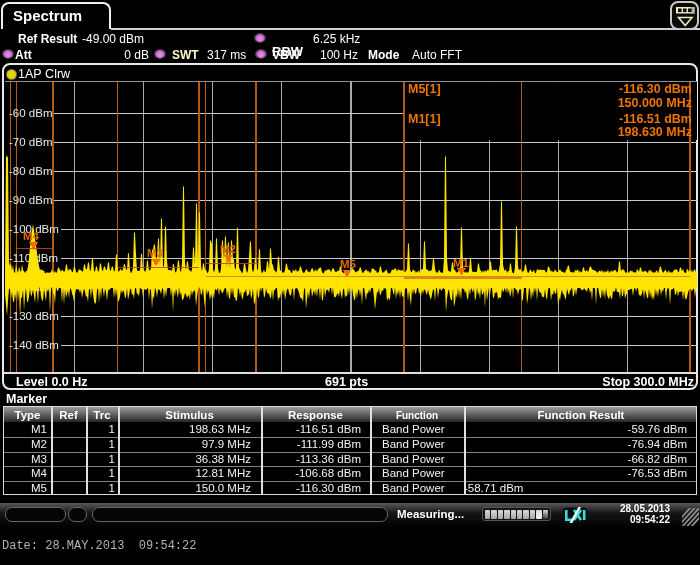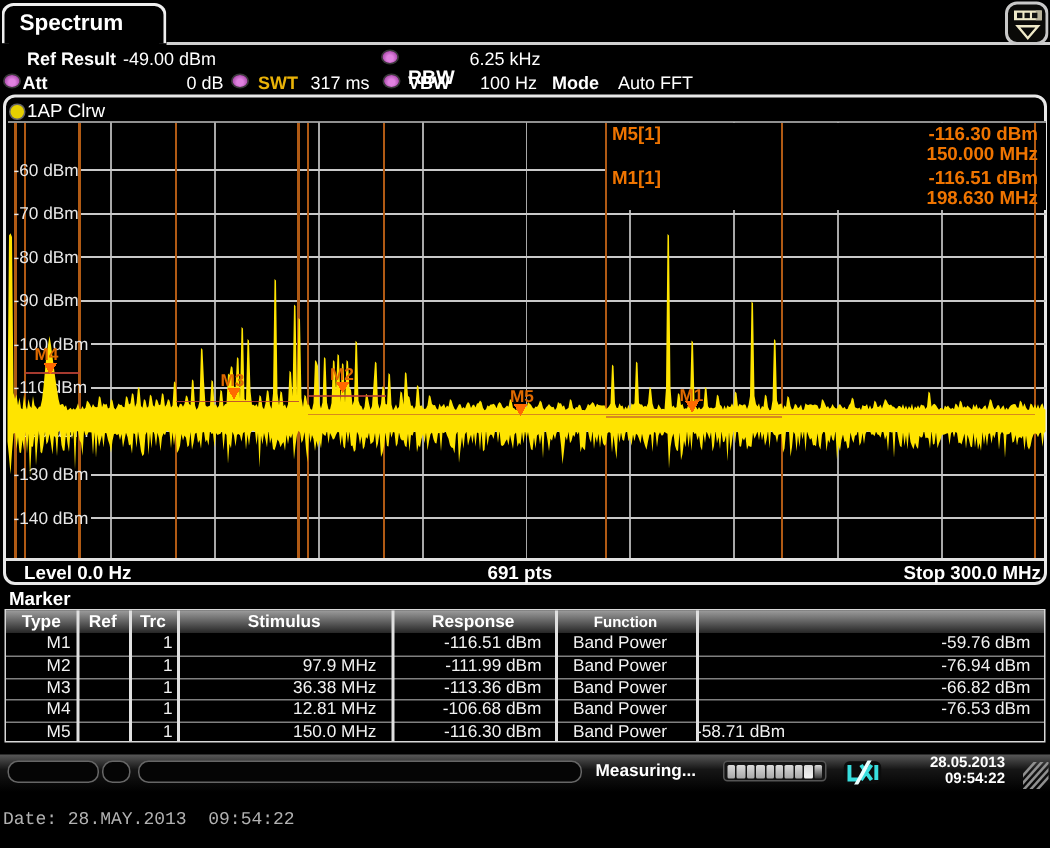--- a/index.html
+++ b/index.html
@@ -19,21 +19,21 @@
 
 <div class="ab b" style="left:18px;top:32px;font-size:12px;color:#fff">Ref Result</div>
 <div class="ab" style="left:82px;top:32px;font-size:12px;color:#fff">-49.00 dBm</div>
 <span style="position:absolute;left:255px;top:34px;width:10px;height:8px;border-radius:50%;background:radial-gradient(circle at 50% 60%,#e082e0 0 30%,#b050b0 70%,#6a306a);box-shadow:0 0 0 1px #3a3a3a"></span>
 <div class="ab b" style="left:272px;top:44px;font-size:13px;color:#fff">RBW</div>
 <div class="ab" style="left:313px;top:32px;font-size:12px;color:#fff">6.25 kHz</div>
 <span style="position:absolute;left:3px;top:50px;width:10px;height:8px;border-radius:50%;background:radial-gradient(circle at 50% 60%,#e082e0 0 30%,#b050b0 70%,#6a306a);box-shadow:0 0 0 1px #3a3a3a"></span>
 <div class="ab b" style="left:15px;top:48px;font-size:12px;color:#fff">Att</div>
 <div class="ab" style="left:60px;top:48px;width:89px;text-align:right;font-size:12px;color:#fff">0 dB</div>
 <span style="position:absolute;left:155px;top:50px;width:10px;height:8px;border-radius:50%;background:radial-gradient(circle at 50% 60%,#e082e0 0 30%,#b050b0 70%,#6a306a);box-shadow:0 0 0 1px #3a3a3a"></span>
-<div class="ab b" style="left:172px;top:48px;font-size:12px;color:#eab308">SWT</div>
+<div class="ab b" style="left:172px;top:48px;font-size:12px;color:#fef9c3">SWT</div>
 <div class="ab" style="left:207px;top:48px;font-size:12px;color:#fff">317 ms</div>
 <span style="position:absolute;left:256px;top:50px;width:10px;height:8px;border-radius:50%;background:radial-gradient(circle at 50% 60%,#e082e0 0 30%,#b050b0 70%,#6a306a);box-shadow:0 0 0 1px #3a3a3a"></span>
 <div class="ab b" style="left:272px;top:48px;font-size:12px;color:#fff">VBW</div>
 <div class="ab" style="left:280px;top:48px;width:78px;text-align:right;font-size:12px;color:#fff">100 Hz</div>
 <div class="ab b" style="left:368px;top:48px;font-size:12px;color:#fff">Mode</div>
 <div class="ab" style="left:412px;top:48px;font-size:12px;color:#fff">Auto FFT</div>
 
 <div class="ab" style="left:2px;top:63px;width:696px;height:327px;border:2px solid #e8e8e8;border-radius:8px;background:#000"></div>
 <div class="ab" style="left:7.2px;top:70.2px;width:8.6px;height:8.6px;border-radius:50%;background:#e6d000;box-shadow:0 0 0 1px #666"></div>
 <div class="ab" style="left:18px;top:67px;font-size:12.5px;color:#fff">1AP&nbsp;Clrw</div>
@@ -107,22 +107,24 @@
 
 <div class="ab b" style="left:6px;top:392px;font-size:12.5px;color:#fff">Marker</div>
 <div style="position:absolute;left:3px;top:406px;width:694px;height:89px;border:1.5px solid #d8d8d8;box-sizing:border-box;background:#000">
 <div style="position:absolute;left:0;top:0;width:100%;height:15px;background:linear-gradient(#9b9b9b,#262626)"></div>
 <div style="position:absolute;top:1px;left:0px;width:47px;height:15px;text-align:center;font-weight:bold;font-size:11.5px;line-height:15px;color:#fff">Type</div>
 <div style="position:absolute;top:1px;left:47px;width:35px;height:15px;text-align:center;font-weight:bold;font-size:11.5px;line-height:15px;color:#fff">Ref</div>
 <div style="position:absolute;top:1px;left:82px;width:32px;height:15px;text-align:center;font-weight:bold;font-size:11.5px;line-height:15px;color:#fff">Trc</div>
 <div style="position:absolute;top:1px;left:114px;width:143px;height:15px;text-align:center;font-weight:bold;font-size:11.5px;line-height:15px;color:#fff">Stimulus</div>
 <div style="position:absolute;top:1px;left:257px;width:109px;height:15px;text-align:center;font-weight:bold;font-size:11.5px;line-height:15px;color:#fff">Response</div>
 <div style="position:absolute;top:1px;left:366px;width:94px;height:15px;text-align:center;font-weight:bold;font-size:10px;line-height:15px;color:#fff">Function</div>
+<div style="position:absolute;top:1px;left:460px;width:234px;height:15px;text-align:center;font-weight:bold;font-size:11.5px;line-height:15px;color:#fff">Function Result</div>
 <div style="position:absolute;top:16.0px;left:0px;width:43px;text-align:right;font-size:11.5px;line-height:13.8px;color:#f2f2f2">M1</div>
 <div style="position:absolute;top:16.0px;left:82px;width:29px;text-align:right;font-size:11.5px;line-height:13.8px;color:#f2f2f2">1</div>
+<div style="position:absolute;top:16.0px;left:114px;width:133px;text-align:right;font-size:11.5px;line-height:13.8px;color:#f2f2f2">198.63 MHz</div>
 <div style="position:absolute;top:16.0px;left:257px;width:100px;text-align:right;font-size:11.5px;line-height:13.8px;color:#f2f2f2">-116.51 dBm</div>
 <div style="position:absolute;top:16.0px;left:378px;width:82px;text-align:left;font-size:11.5px;line-height:13.8px;color:#f2f2f2">Band Power</div>
 <div style="position:absolute;top:16.0px;left:460px;width:223px;text-align:right;font-size:11.5px;line-height:13.8px;color:#f2f2f2">-59.76 dBm</div>
 <div style="position:absolute;left:0;top:29.8px;width:100%;height:1px;background:#808080"></div>
 <div style="position:absolute;top:30.8px;left:0px;width:43px;text-align:right;font-size:11.5px;line-height:13.8px;color:#f2f2f2">M2</div>
 <div style="position:absolute;top:30.8px;left:82px;width:29px;text-align:right;font-size:11.5px;line-height:13.8px;color:#f2f2f2">1</div>
 <div style="position:absolute;top:30.8px;left:114px;width:133px;text-align:right;font-size:11.5px;line-height:13.8px;color:#f2f2f2">97.9 MHz</div>
 <div style="position:absolute;top:30.8px;left:257px;width:100px;text-align:right;font-size:11.5px;line-height:13.8px;color:#f2f2f2">-111.99 dBm</div>
 <div style="position:absolute;top:30.8px;left:378px;width:82px;text-align:left;font-size:11.5px;line-height:13.8px;color:#f2f2f2">Band Power</div>
 <div style="position:absolute;top:30.8px;left:460px;width:223px;text-align:right;font-size:11.5px;line-height:13.8px;color:#f2f2f2">-76.94 dBm</div>

